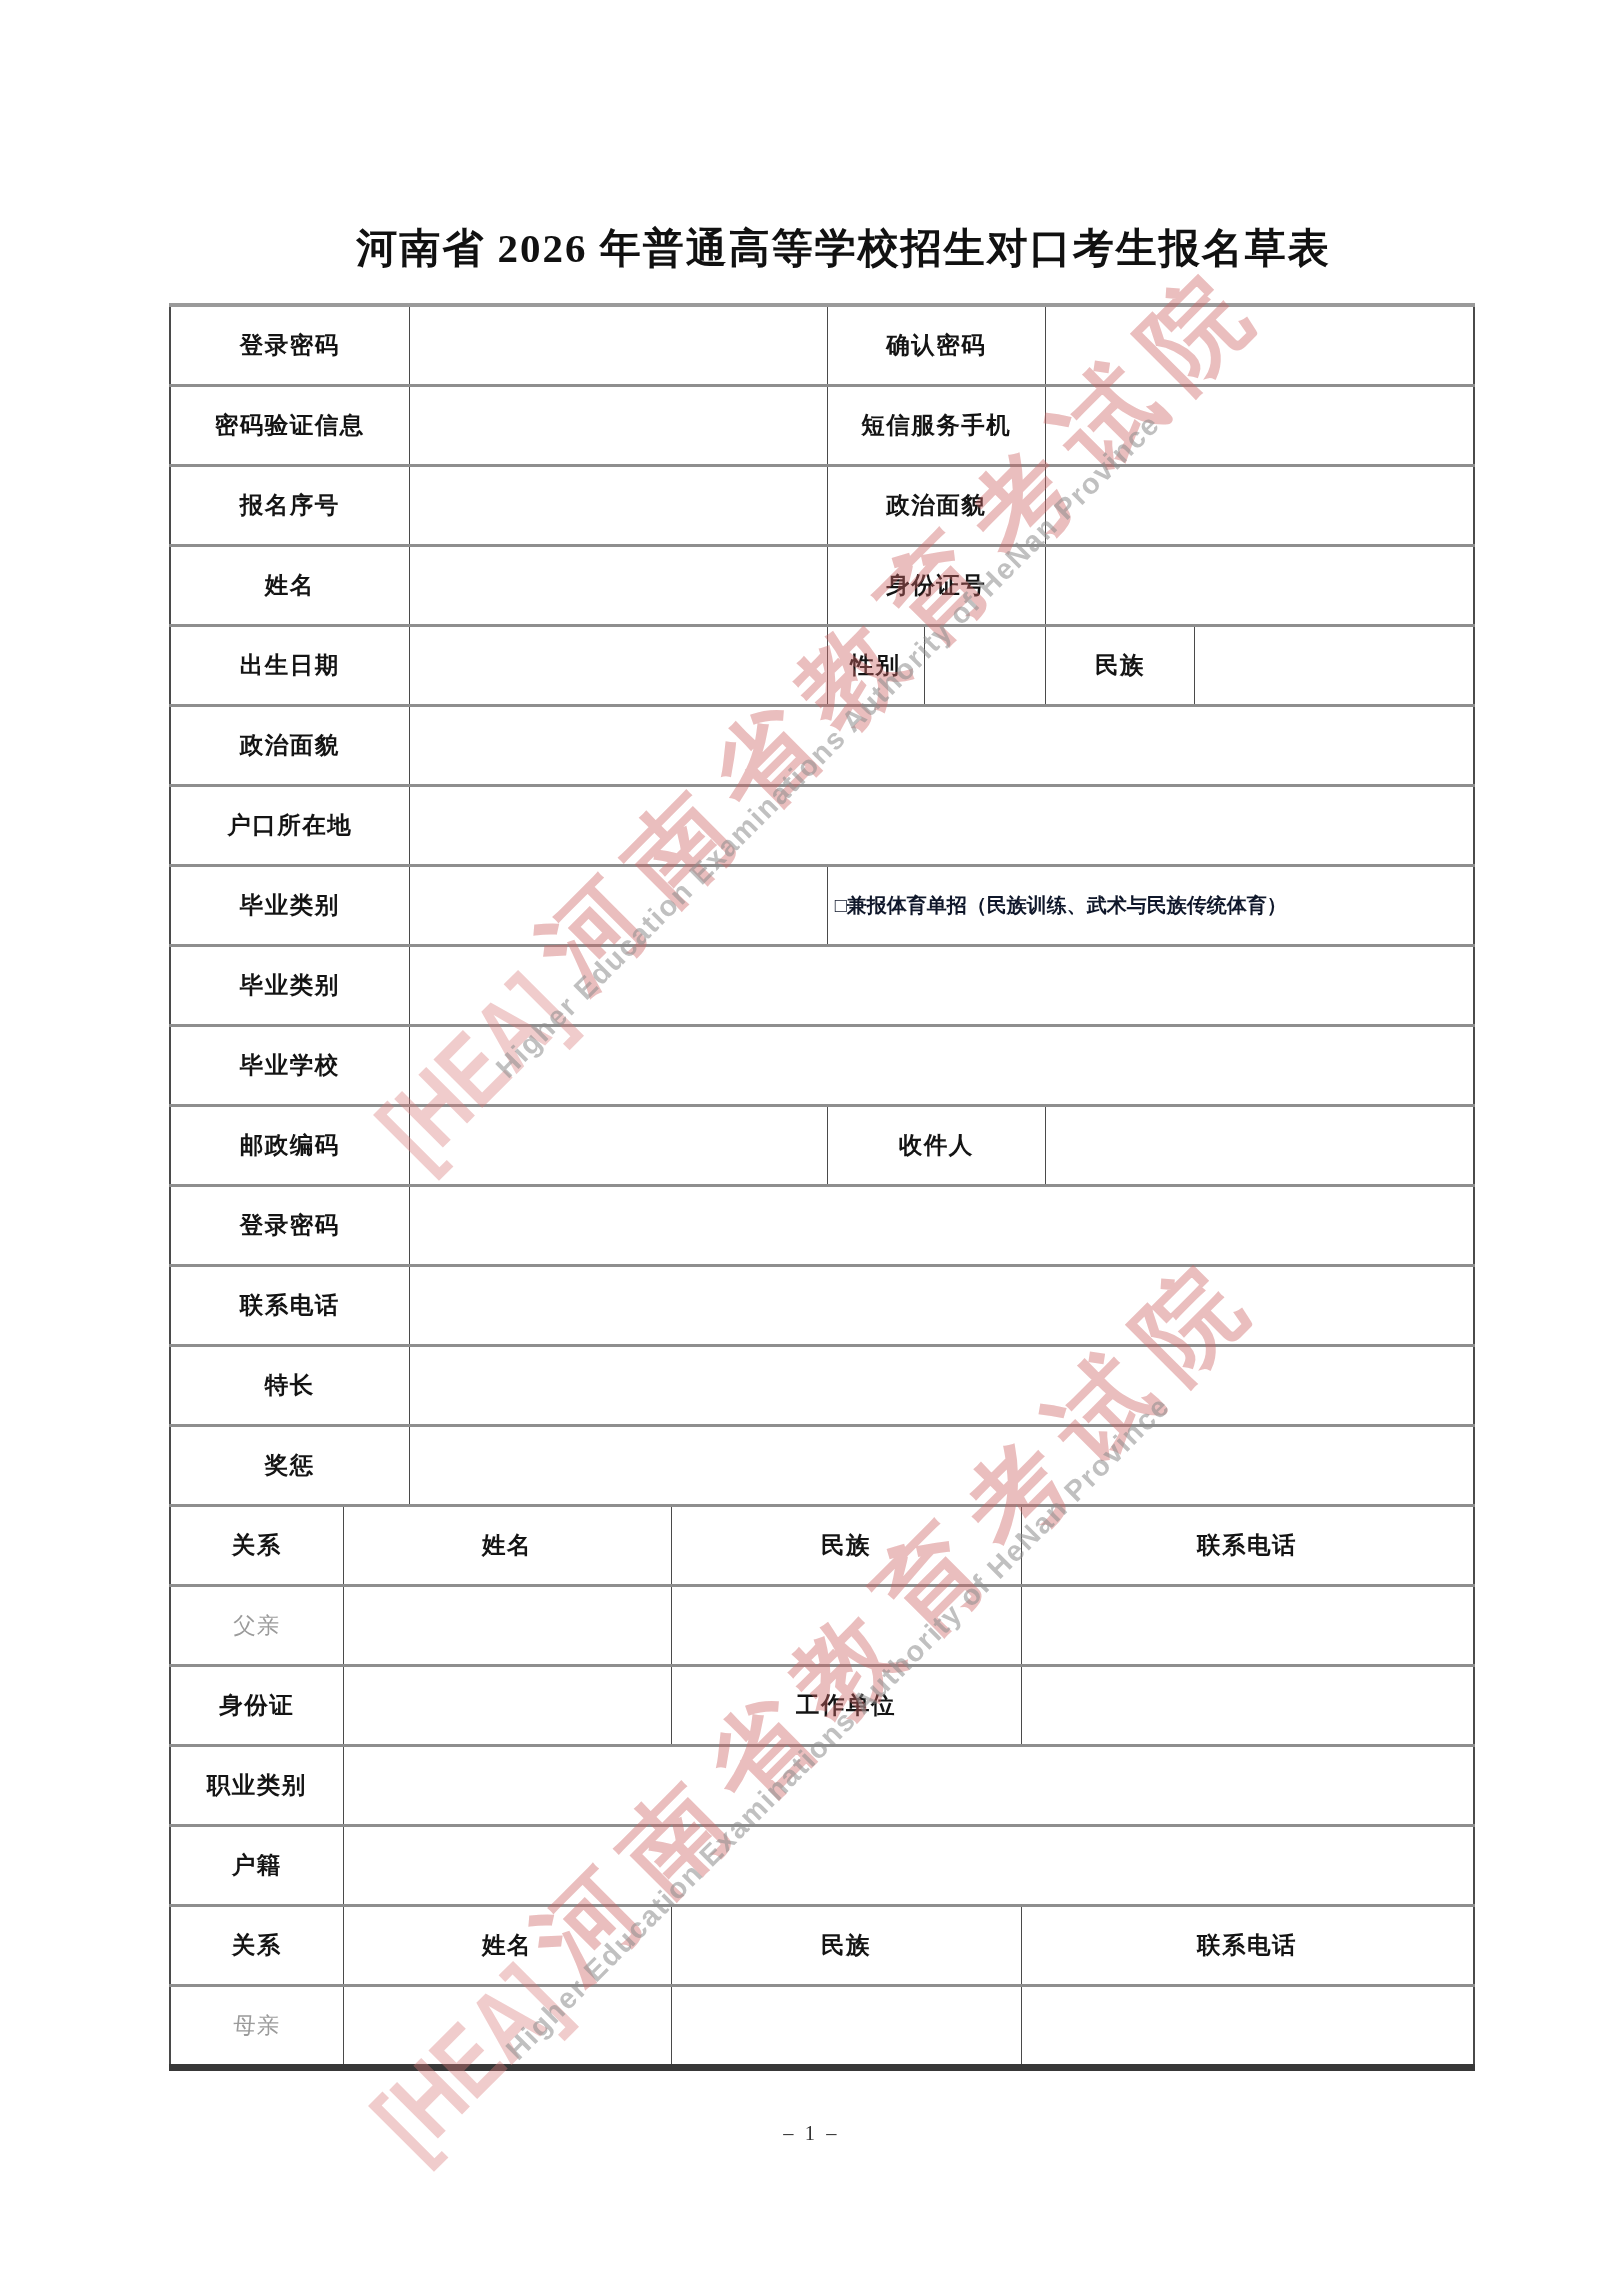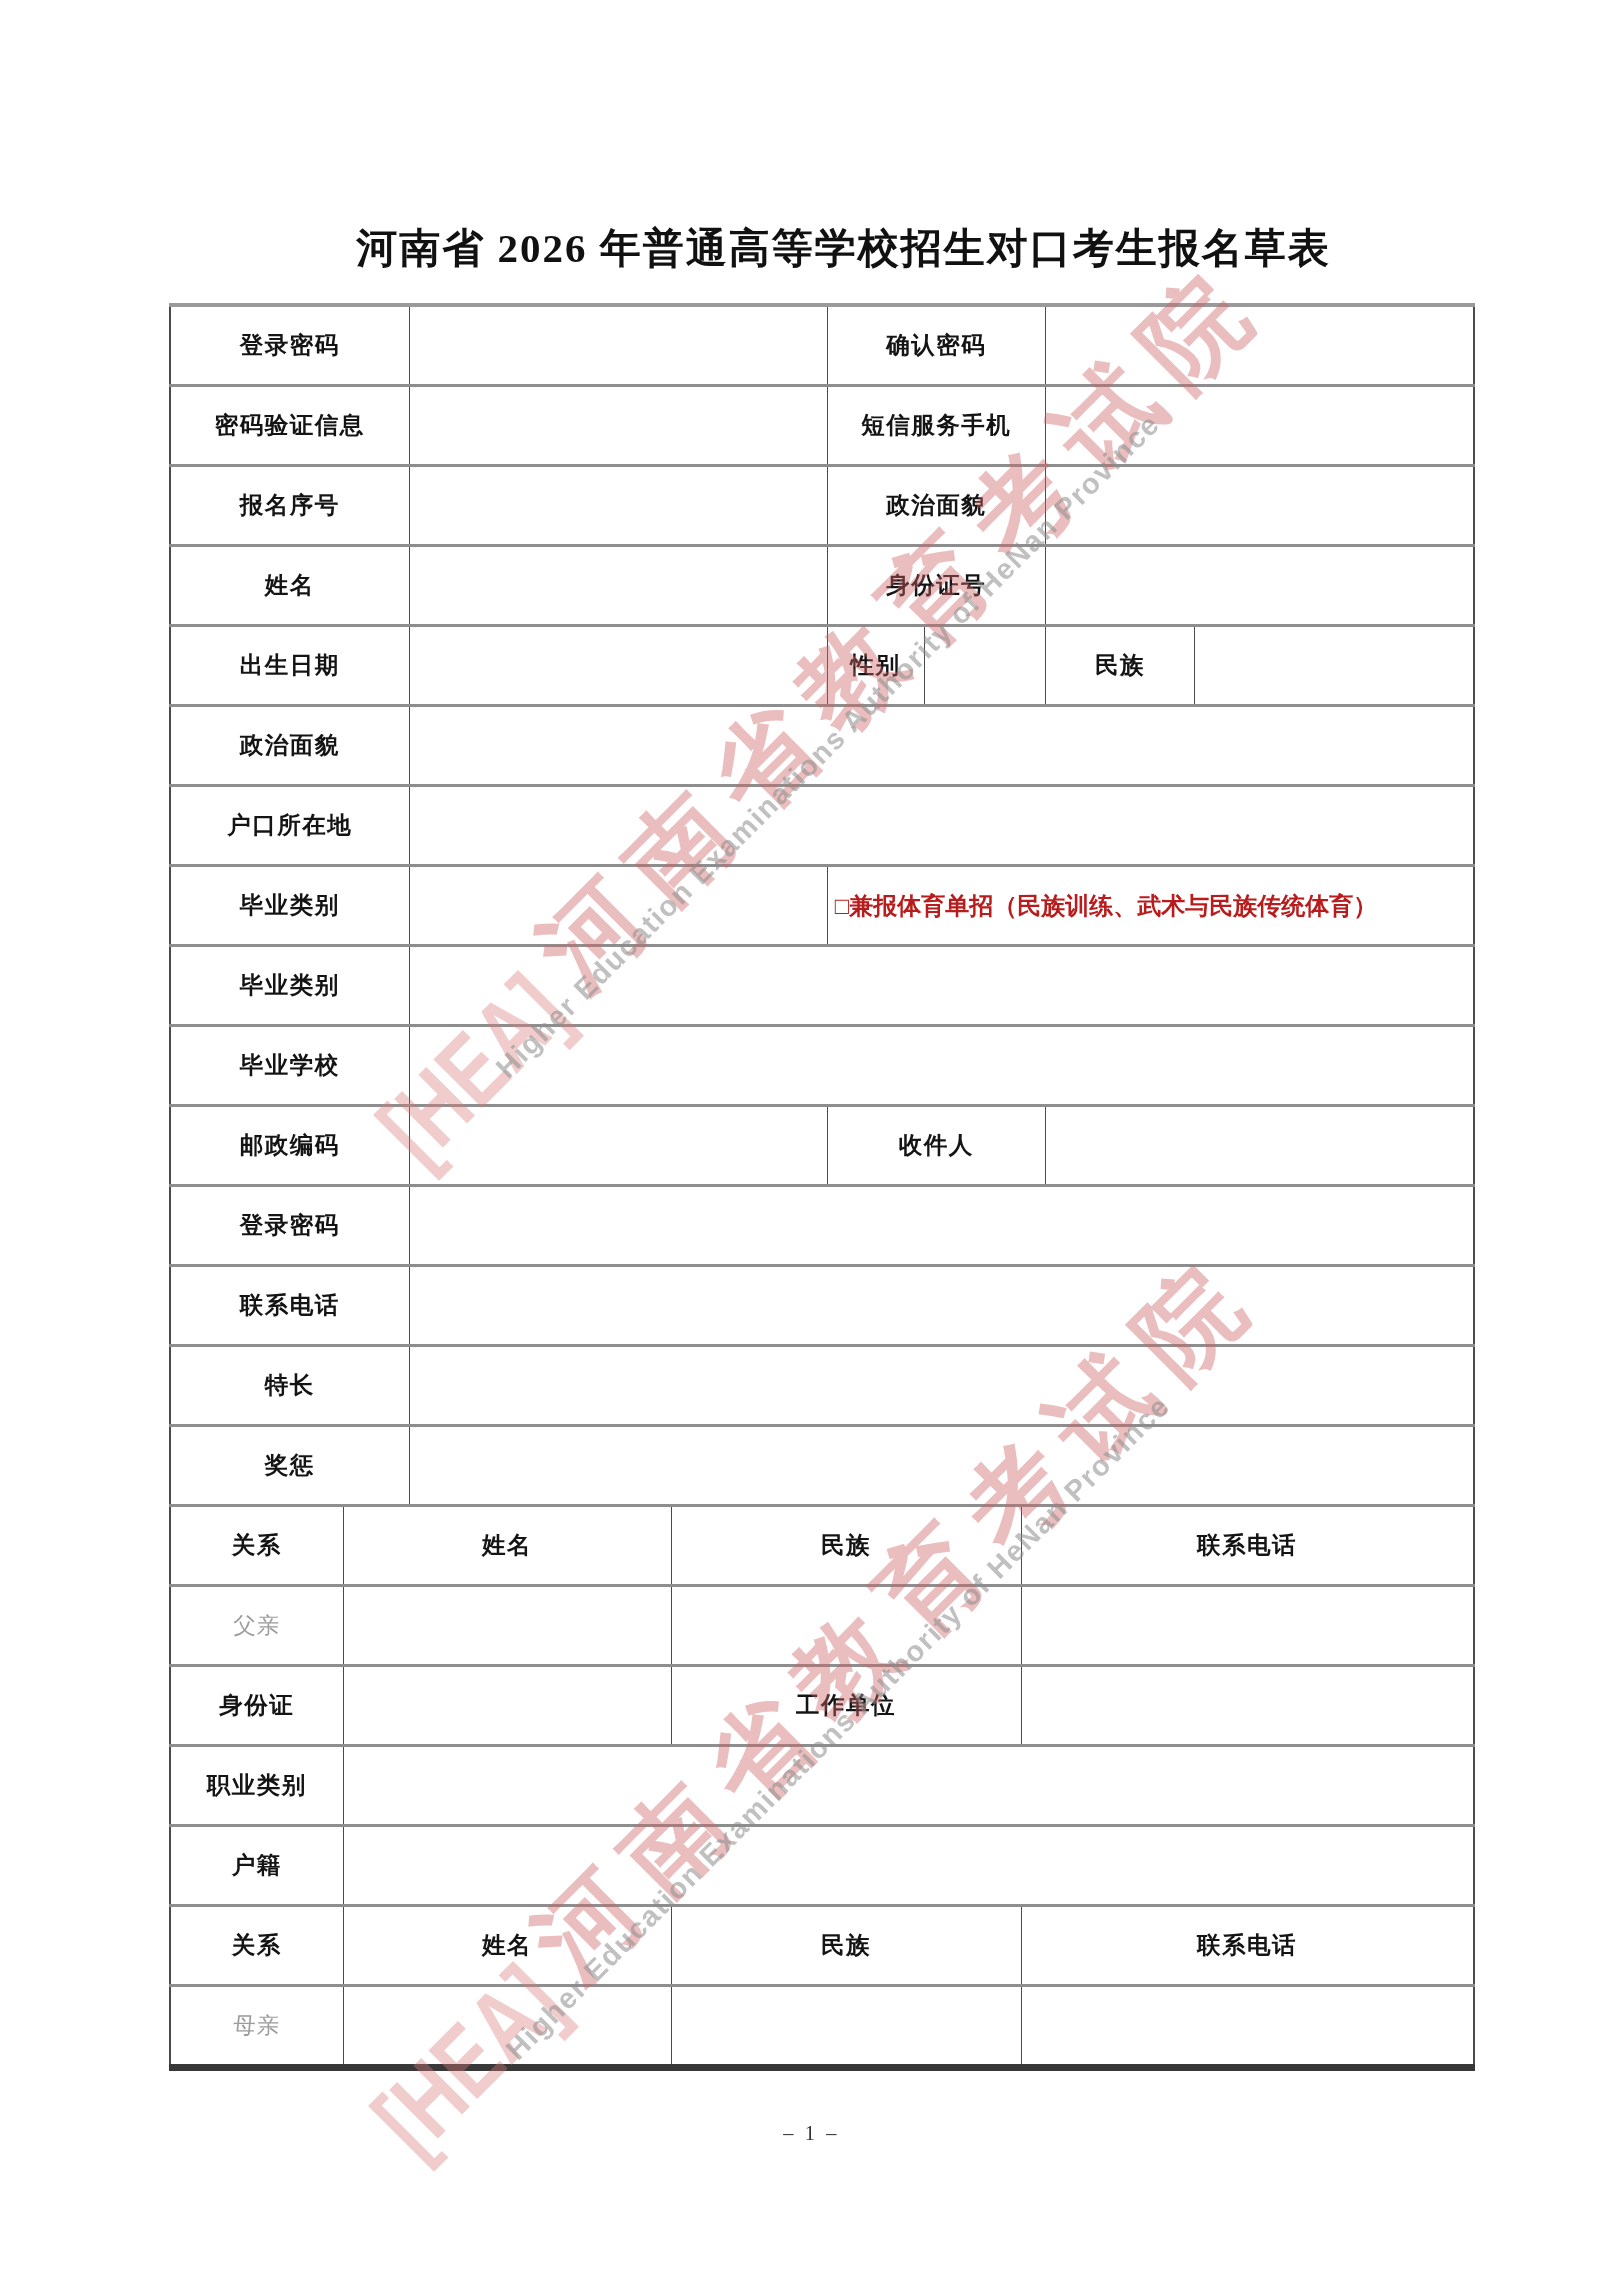--- a/index.html
+++ b/index.html
@@ -29,21 +29,21 @@
   }
   table.form tr.first td{border-top:4.6px solid #9a9a9a;}
   table.form tr.last td{border-bottom:7.2px solid #383838;}
   table.form td:first-child{border-left:2px solid #4a4a4a;}
   table.form td.rowend{border-right:2px solid #4a4a4a;}
   .lbl{
     font-size:23.5px;font-weight:bold;color:#141414;
     text-align:center;letter-spacing:1.5px;line-height:1.15;
   }
   .lbl-left{
-    font-size:24px;font-weight:bold;color:#b91c1c;
+    font-size:20px;font-weight:bold;color:#0f172a;
     text-align:left;letter-spacing:0;padding-left:7.2px !important;
     white-space:nowrap;
   }
   .lbl-grey{
     font-size:22.5px;font-weight:normal;color:#9b9b9b;
     text-align:center;letter-spacing:1px;
   }
   .chk{font-weight:bold;}
   
   .wm{

